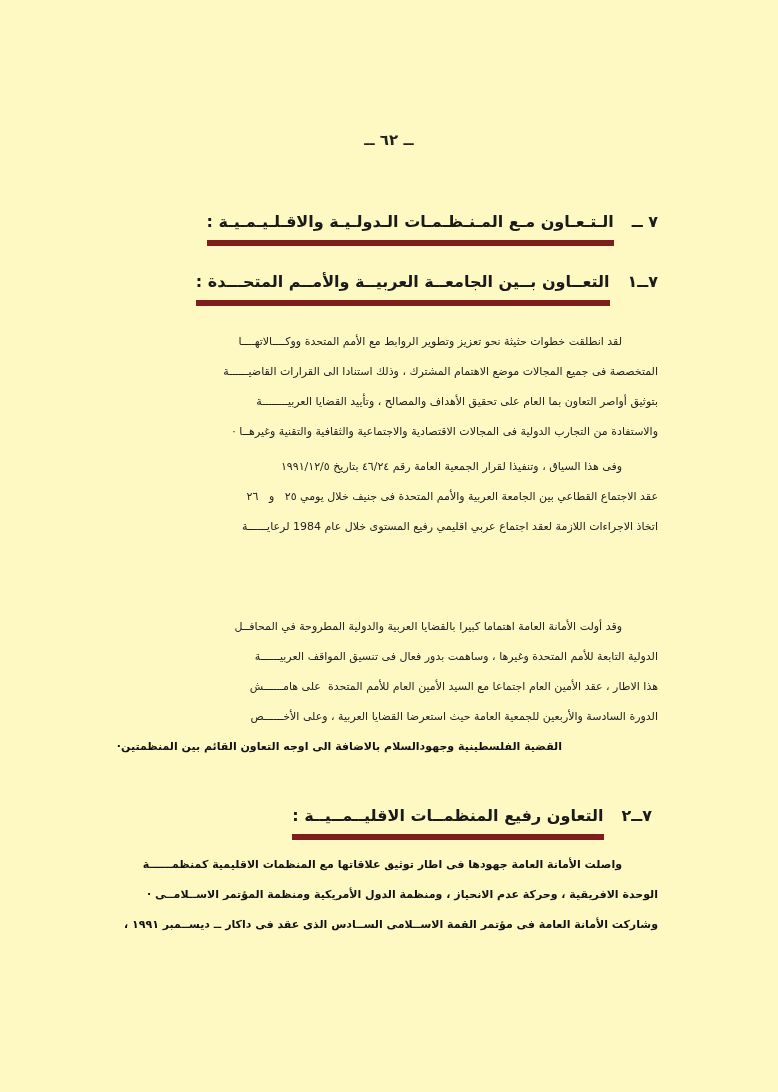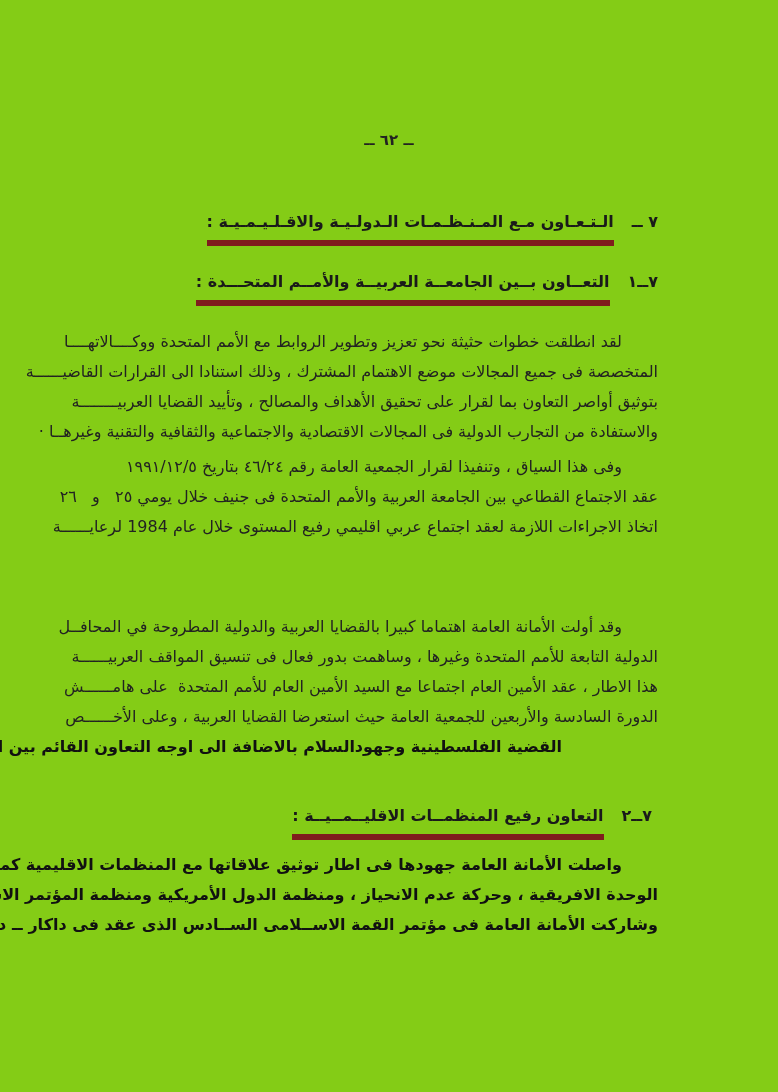--- a/index.html
+++ b/index.html
@@ -4,21 +4,21 @@
 <style>
   html, body {
     margin: 0;
     padding: 0;
     background: #ffffff;
   }
   .page {
     position: relative;
     width: 778px;
     height: 1092px;
-    background: #84cc16;
+    background: #fef9c3;
     overflow: hidden;
     direction: rtl;
     font-family: "DejaVu Sans", sans-serif;
     color: #1e1e1e;
   }
   .page-number {
     position: absolute;
     top: 131px;
     left: 0;
     right: 0;
@@ -43,21 +43,21 @@
   .h-num { white-space: nowrap; padding-bottom: 10px; }
   .h-text {
     white-space: nowrap;
     border-bottom: 6px solid #7f1d1d;
     padding-bottom: 9px;
   }
   .para {
     position: absolute;
     right: 120px;
     left: 116px;
-    font-size: 16px;
+    font-size: 11px;
     line-height: 30px;
     color: #222;
   }
   .para-1 { top: 327px; }
   .para-2 { top: 452px; }
   .para-3 { top: 612px; }
   .para-4 { top: 850px; }
   .line {
     white-space: nowrap;
     text-align: right;
@@ -80,21 +80,21 @@
   </div>
 
   <div class="heading heading-sub1">
     <span class="h-num">٧ــ١</span>
     <span class="h-text">التعــاون بــين الجامعــة العربيــة والأمــم المتحـــدة :</span>
   </div>
 
   <div class="para para-1">
     <div class="line first">لقد انطلقت خطوات حثيثة نحو تعزيز وتطوير الروابط مع الأمم المتحدة ووكــــالاتهــــا</div>
     <div class="line">المتخصصة  فى جميع المجالات موضع الاهتمام المشترك ، وذلك استنادا الى القرارات القاضيــــــة</div>
-    <div class="line">بتوثيق أواصر التعاون بما لقرار على تحقيق الأهداف والمصالح ، وتأييد القضايا العربيــــــــة</div>
+    <div class="line">بتوثيق أواصر التعاون بما العام على تحقيق الأهداف والمصالح ، وتأييد القضايا العربيــــــــة</div>
     <div class="line">والاستفادة من التجارب الدولية فى المجالات الاقتصادية والاجتماعية والثقافية والتقنية وغيرهــا ·</div>
   </div>
 
   <div class="para para-2">
     <div class="line first">وفى هذا السياق ، وتنفيذا لقرار الجمعية العامة رقم ٤٦/٢٤ بتاريخ ١٩٩١/١٢/٥</div>
     <div class="line">عقد الاجتماع القطاعي بين الجامعة العربية والأمم المتحدة فى جنيف خلال يومي ٢٥ &nbsp; و &nbsp; ٢٦</div>
     <div class="line">اتخاذ الاجراءات اللازمة لعقد اجتماع عربي اقليمي رفيع المستوى خلال عام 1984 لرعايــــــة</div>
   </div>
 
   <div class="para para-3">

